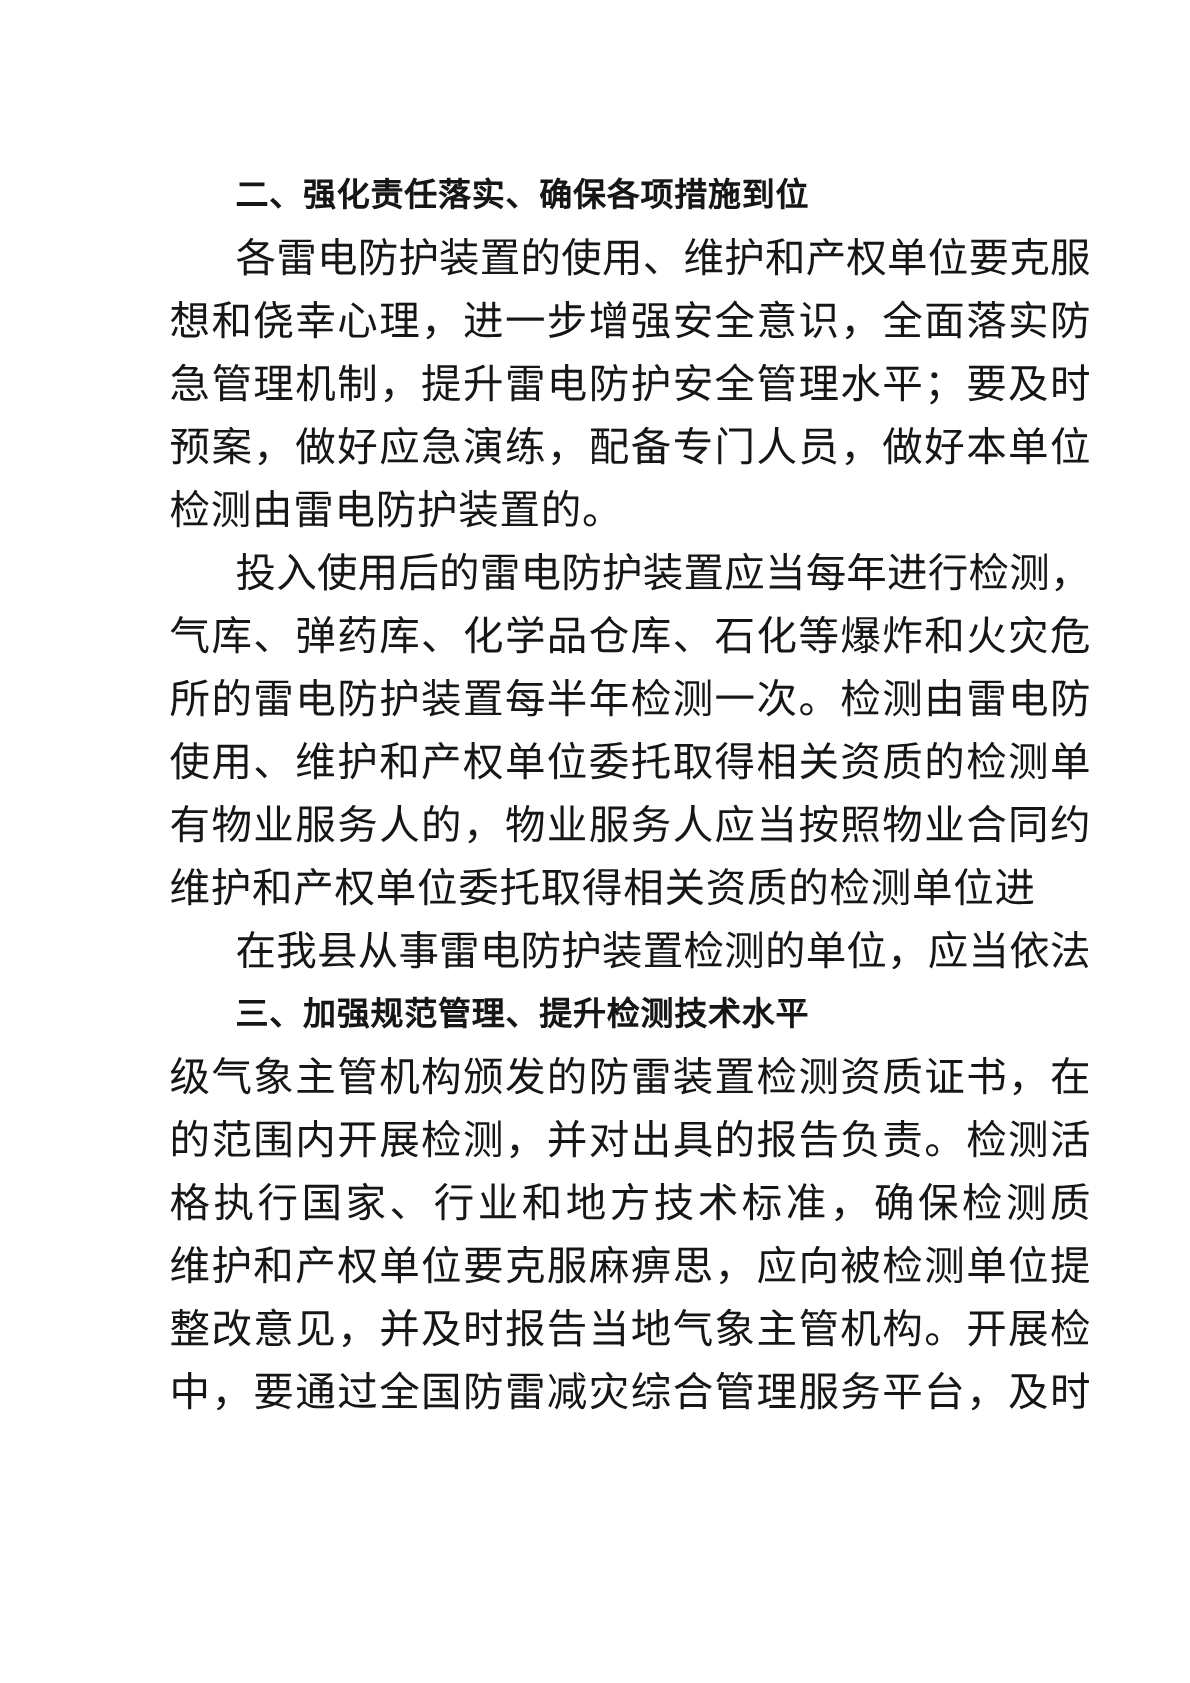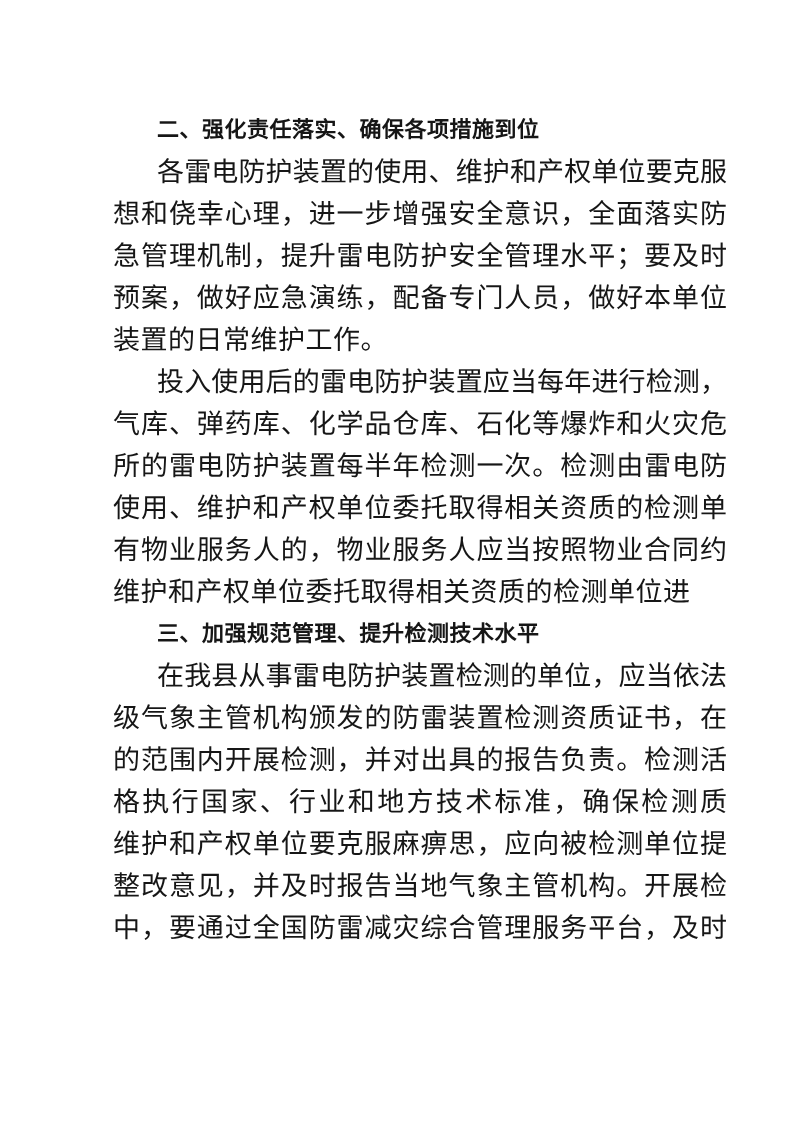--- a/index.html
+++ b/index.html
@@ -51,29 +51,29 @@
 </head>
 <body>
 
 <div class="page">
   <div class="content">
       <div class="line heading indent">二、强化责任落实、确保各项措施到位</div>
       <div class="line indent justify">各雷电防护装置的使用、维护和产权单位要克服麻痹思</div>
       <div class="line justify">想和侥幸心理，进一步增强安全意识，全面落实防雷安全主</div>
       <div class="line justify">急管理机制，提升雷电防护安全管理水平；要及时制定应急</div>
       <div class="line justify">预案，做好应急演练，配备专门人员，做好本单位雷电防护</div>
-      <div class="line">装置的日常维护工作。</div>
+      <div class="line">检测由雷电防护装置的。</div>
       <div class="line indent justify">投入使用后的雷电防护装置应当每年进行检测，油库、</div>
       <div class="line justify">气库、弹药库、化学品仓库、石化等爆炸和火灾危险环境场</div>
       <div class="line justify">所的雷电防护装置每半年检测一次。检测由雷电防护装置的</div>
       <div class="line justify">使用、维护和产权单位委托取得相关资质的检测单位进行，</div>
       <div class="line justify">有物业服务人的，物业服务人应当按照物业合同约定对物业</div>
       <div class="line">维护和产权单位委托取得相关资质的检测单位进行。</div>
+      <div class="line indent justify">在我县从事雷电防护装置检测的单位，应当依法取得省</div>
       <div class="line heading indent">三、加强规范管理、提升检测技术水平</div>
-      <div class="line indent justify">在我县从事雷电防护装置检测的单位，应当依法取得省</div>
       <div class="line justify">级气象主管机构颁发的防雷装置检测资质证书，在资质核定</div>
       <div class="line justify">的范围内开展检测，并对出具的报告负责。检测活动应当严</div>
       <div class="line justify">格执行国家、行业和地方技术标准，确保检测质量，对不符</div>
       <div class="line justify">维护和产权单位要克服麻痹思，应向被检测单位提出书面</div>
       <div class="line justify">整改意见，并及时报告当地气象主管机构。开展检测的过程</div>
       <div class="line justify">中，要通过全国防雷减灾综合管理服务平台，及时上传现场</div>
     </div>
 </div>
 
 </body></html>

